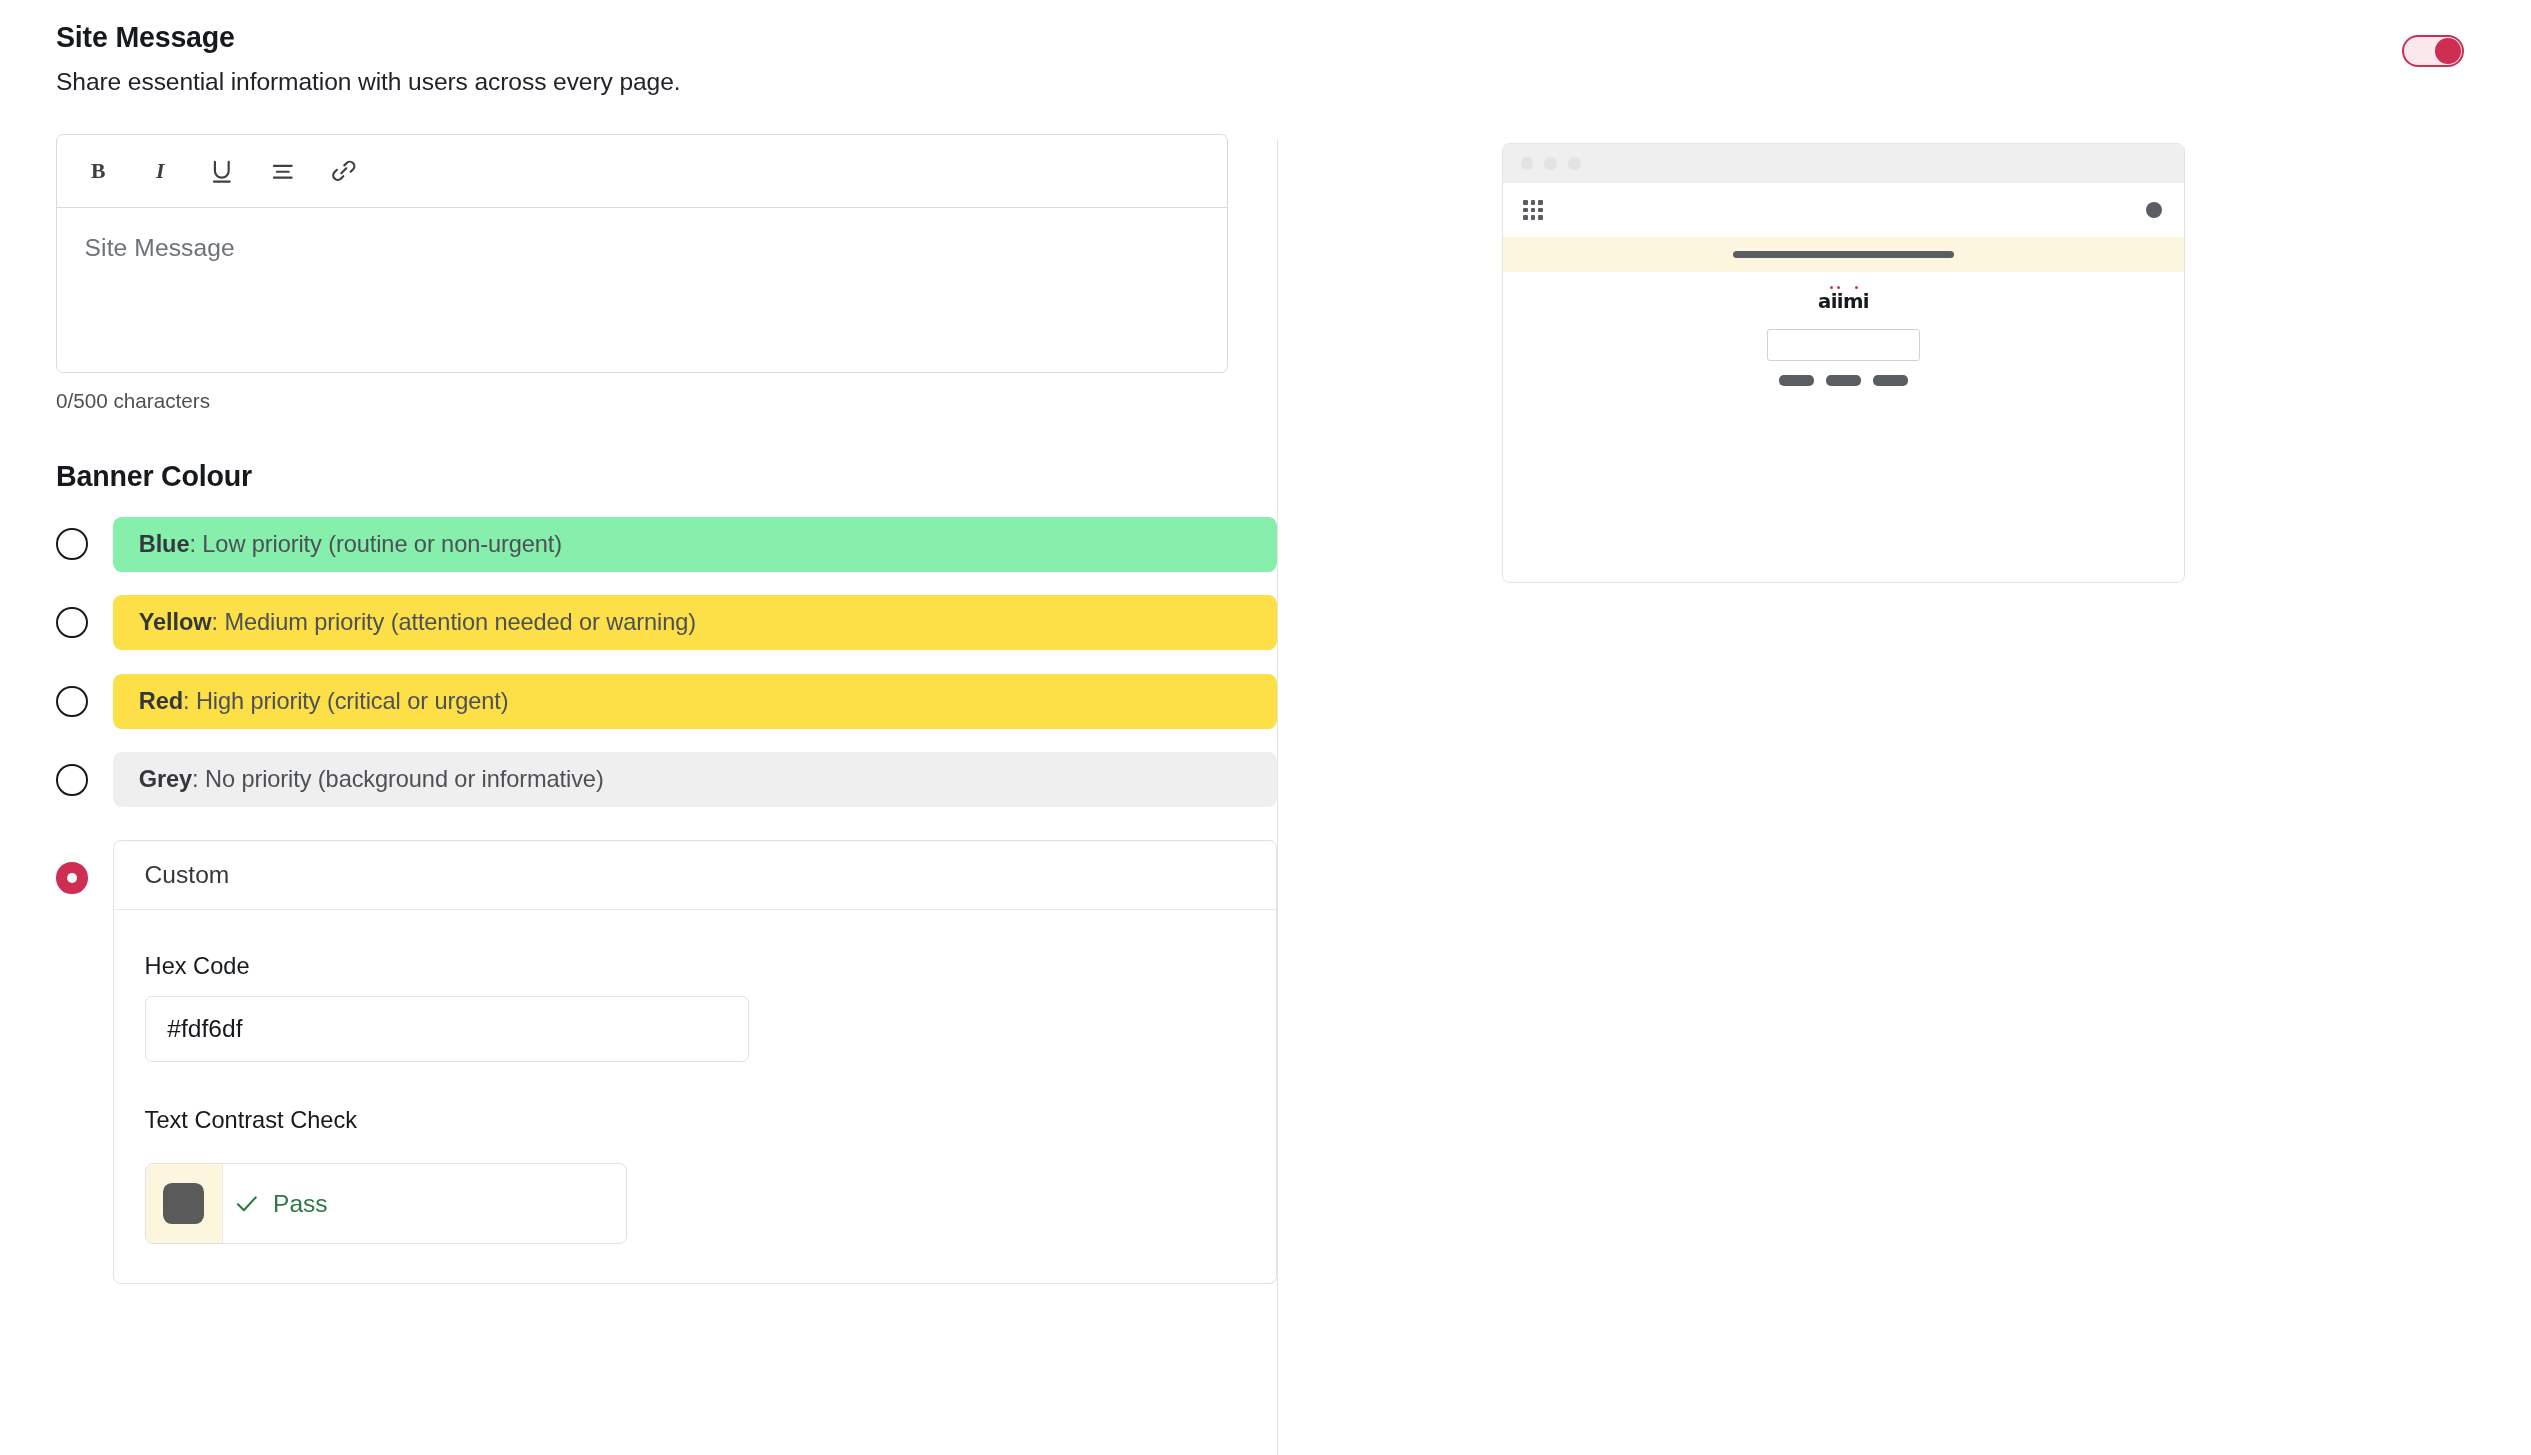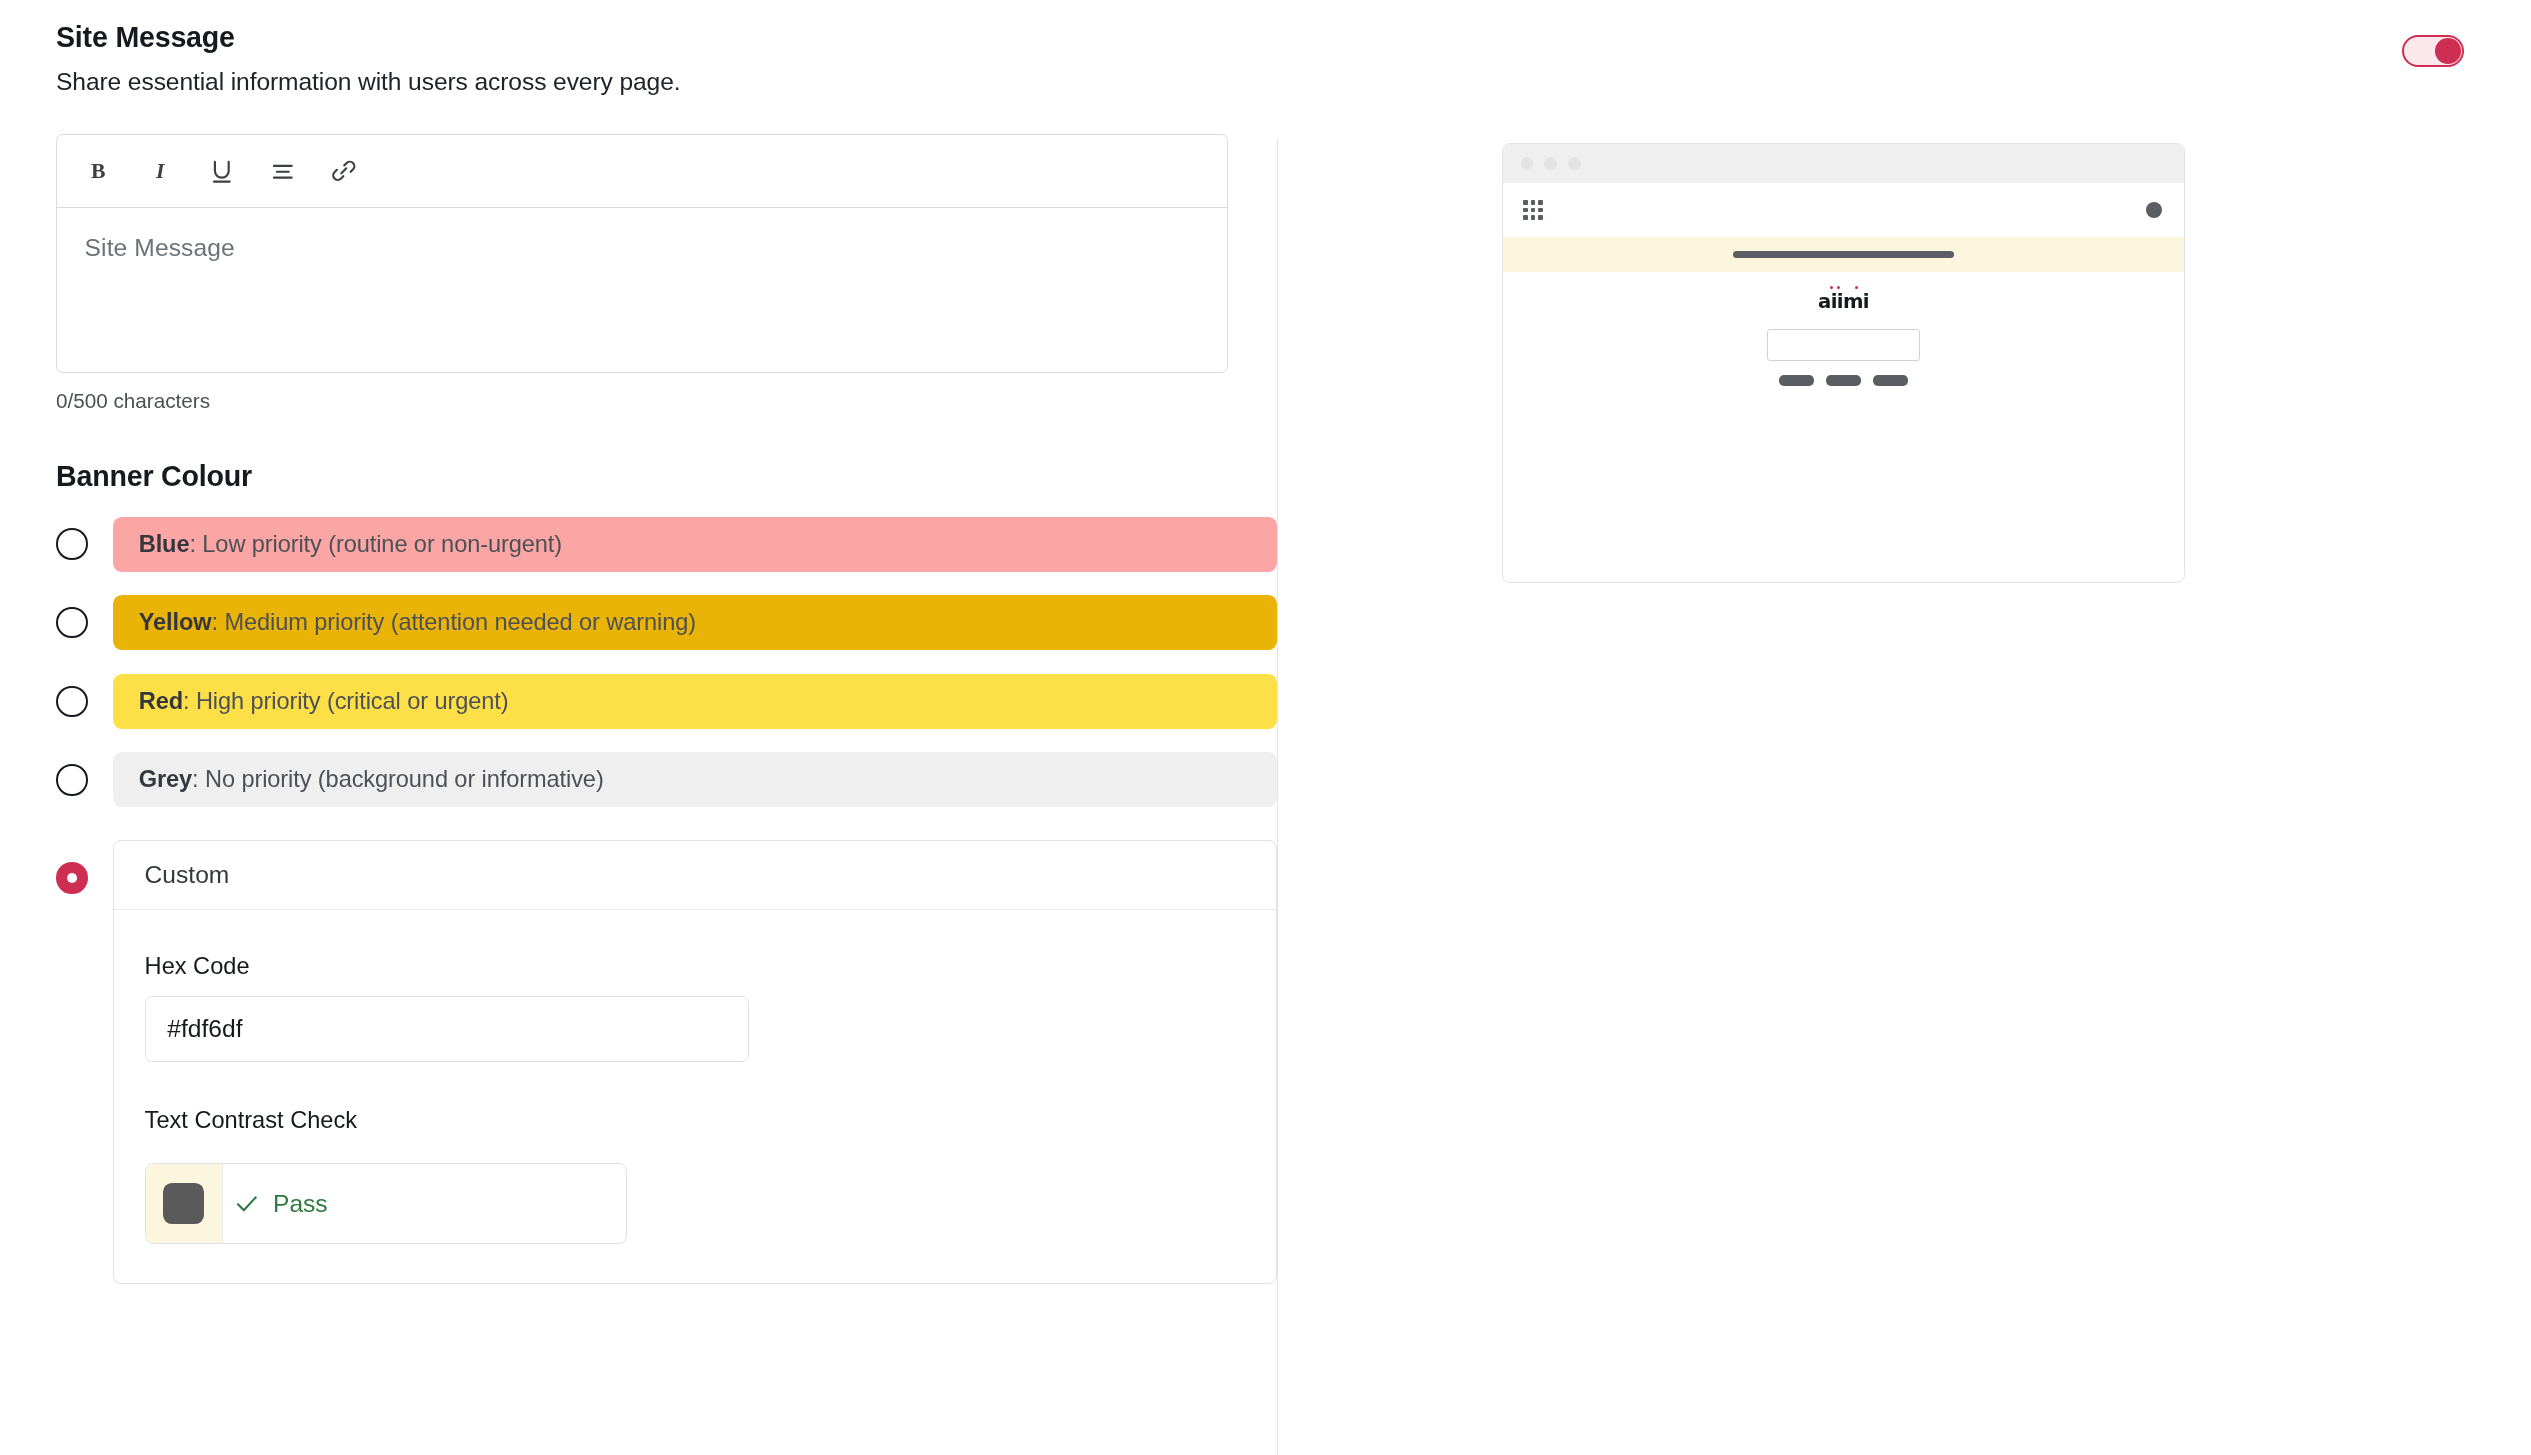--- a/index.html
+++ b/index.html
@@ -439,29 +439,29 @@
     </div>
 
     <div class="char-count">0/500 characters</div>
 
     <h2 class="banner-heading">Banner Colour</h2>
 
     <div class="options">
 
       <div class="option-row">
         <span class="radio"></span>
-        <div class="swatch-row" style="background:#fca5a5">
+        <div class="swatch-row" style="background:#86efac">
           <b>Blue</b>
             <span>: Low priority (routine or non-urgent)</span>
         </div>
       </div>
 
       <div class="option-row">
         <span class="radio"></span>
-        <div class="swatch-row" style="background:#eab308">
+        <div class="swatch-row" style="background:#fde047">
           <b>Yellow</b>
             <span>: Medium priority (attention needed or warning)</span>
         </div>
       </div>
 
       <div class="option-row">
         <span class="radio"></span>
         <div class="swatch-row" style="background:#fde047">
           <b>Red</b>
             <span>: High priority (critical or urgent)</span>

